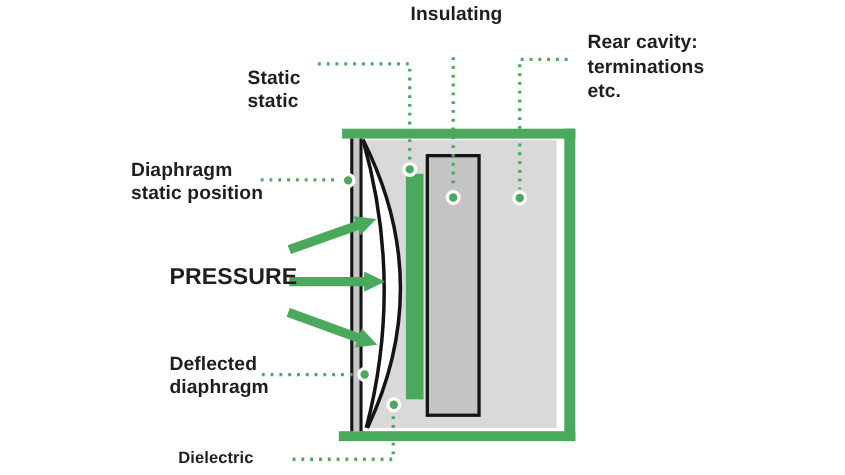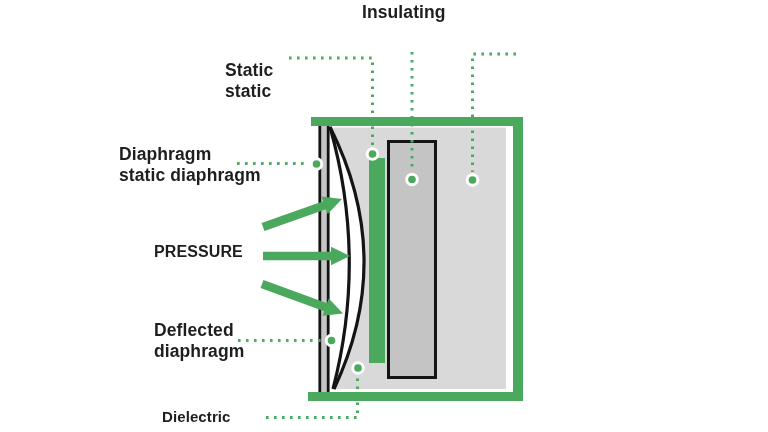--- a/index.html
+++ b/index.html
@@ -6,21 +6,21 @@
   #stage{
     position:relative;width:768px;height:432px;background:#fff;overflow:hidden;
     font-family:"Liberation Sans",sans-serif;
   }
   #diagram-svg{position:absolute;left:0;top:0;}
   .lbl{
     position:absolute;font-weight:700;font-size:17.5px;line-height:21px;
     color:var(--text);white-space:nowrap;letter-spacing:.1px;
   }
   .lbl span{display:block;}
-  .center{text-align:left;}
+  .center{text-align:center;}
   
   .green-fill{fill:var(--green);}
   .cavity{fill:var(--cavity_gray);}
   .insulator{fill:var(--insulator_gray);stroke:var(--black);stroke-width:3;}
   .strip-fill{fill:var(--strip_gray);}
   .blackline{stroke:var(--black);stroke-width:2.8;}
   .curve{fill:none;stroke:var(--black);stroke-width:3.2;}
   .crescent{fill:var(--white);}
   .dotline{fill:none;stroke:var(--green);stroke-width:3;stroke-dasharray:2.6 5.4;stroke-linecap:butt;}
   .shaft{stroke:var(--green);stroke-width:8.5;}
@@ -83,27 +83,32 @@
 
   <div class="lbl" style="left:225px;top:32px;margin-top:28px;">
     <span>Static</span>
     <span>static</span>
   </div>
 
   <div class="lbl center" style="left:362px;top:2px;width:106px;">
     <span>Insulating</span>
   </div>
 
+  <div class="lbl" style="left:534px;top:27px;line-height:22px;">
+    <span>Rear cavity:</span>
+    <span>terminations</span>
+    <span>etc.</span>
+  </div>
 
   <div class="lbl" style="left:119px;top:144px;">
     <span>Diaphragm</span>
-    <span>static diaphragm</span>
+    <span>static position</span>
   </div>
 
-  <div class="lbl" style="left:154px;top:241px;font-size:16px;">
+  <div class="lbl" style="left:154px;top:241px;font-size:21px;">
     <span>PRESSURE</span>
   </div>
 
   <div class="lbl" style="left:119px;top:320px;margin-left:35px;">
     <span>Deflected</span>
     <span>diaphragm</span>
   </div>
 
   <div class="lbl" style="left:162px;top:406px;font-size:15px;">
     <span>Dielectric</span>

